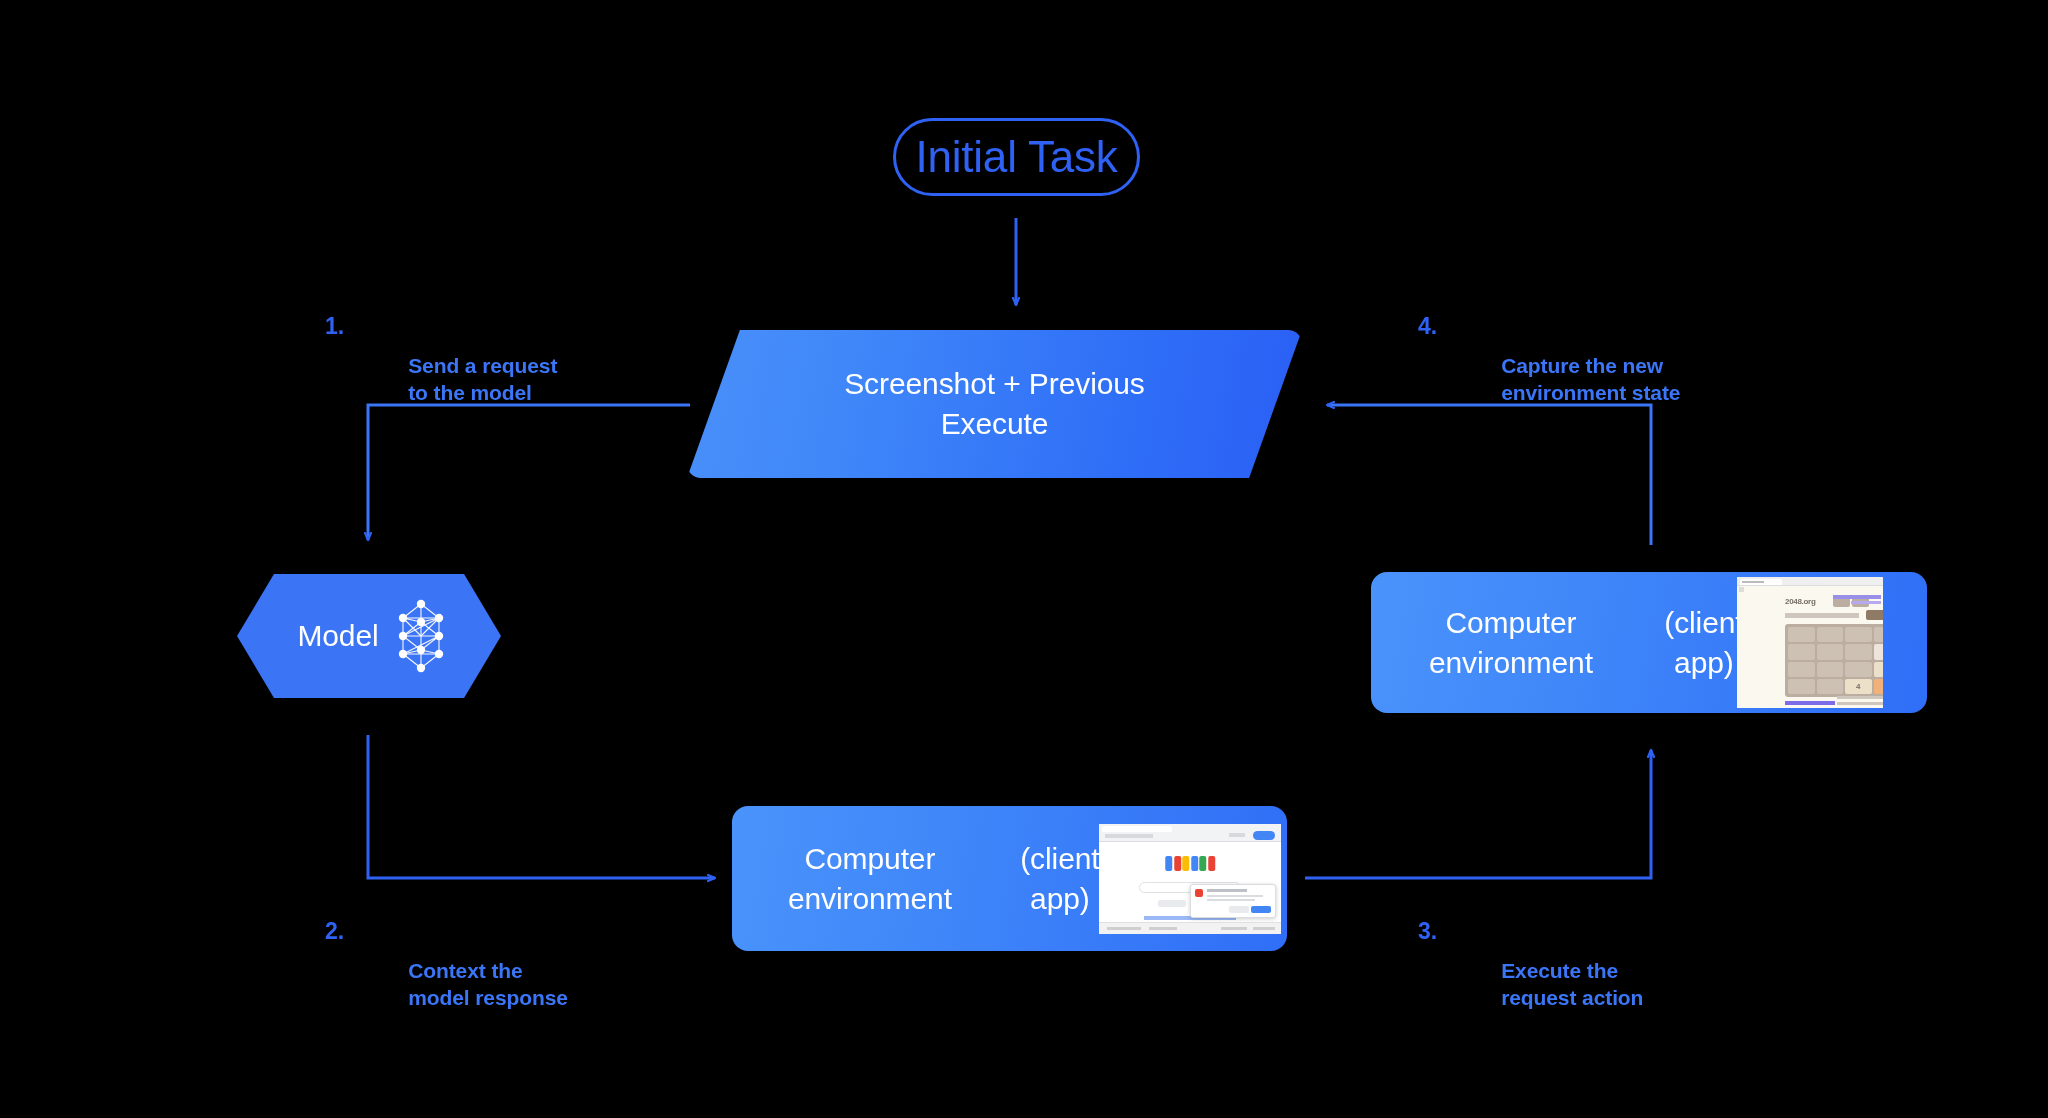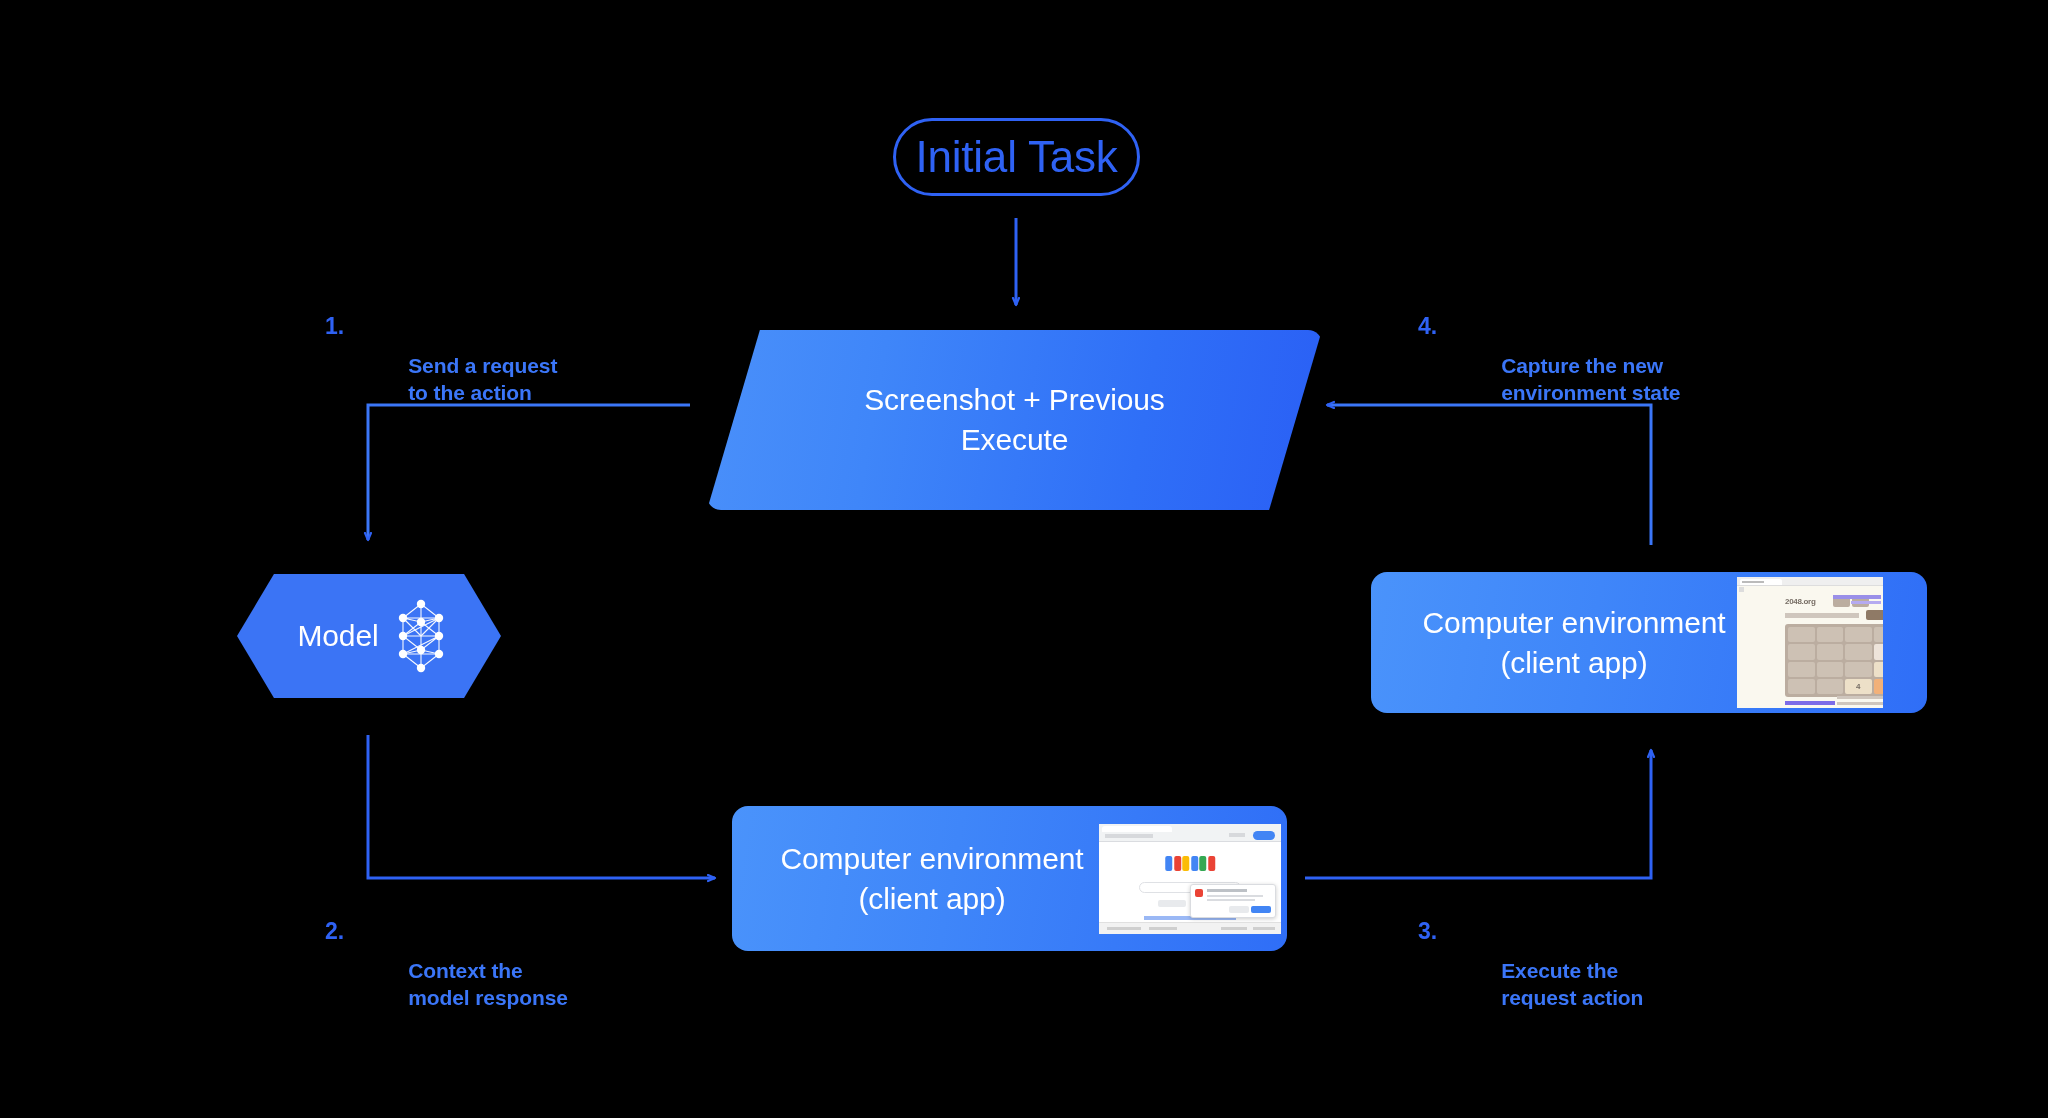--- a/index.html
+++ b/index.html
@@ -20,22 +20,22 @@
     border-radius: 39px;
     display: flex; align-items: center; justify-content: center;
     color: #2f62f4;
     font-size: 44px;
     letter-spacing: -0.2px;
   }
 
   
   .parallelogram-wrap {
     position: absolute;
-    left: 707px; top: 330px;
-    width: 615px; height: 180px;
+    left: 687px; top: 330px;
+    width: 615px; height: 148px;
   }
   .parallelogram-shape {
     position: absolute; inset: 0;
     background: linear-gradient(100deg, #4a90fa 0%, #3f86f9 28%, #2f6ff7 70%, #2a5ff5 100%);
     clip-path: polygon(8.6% 0%, 100% 0%, 91.4% 100%, 0% 100%);
     border-radius: 14px;
   }
   .parallelogram-label {
     position: absolute; inset: 0;
     display: flex; flex-direction: column;
@@ -66,21 +66,21 @@
   
   .envbox {
     position: absolute;
     border-radius: 16px;
     overflow: hidden;
   }
   .envbox .bg { position: absolute; inset: 0;
     background: linear-gradient(100deg, #4a93fb 0%, #3f86f9 40%, #2f6ef7 100%); }
   .envbox .txt {
     position: absolute; left: 0; top: 0; height: 100%;
-    display: flex; flex-direction: column; align-items: center; justify-content: center;
+    display: flex; align-items: center; justify-content: center;
     color: #ffffff; font-size: 30px; line-height: 1.33; text-align: center;
     letter-spacing: -0.1px;
   }
   .thumb { position: absolute; background: #ffffff; overflow: hidden; }
 
   #env-right { left: 1371px; top: 572px; width: 556px; height: 141px; }
   #env-right .txt { width: 386px; left: 10px; }
   #env-right .thumb { left: 1737px - 1371px; }
 
   #env-bottom { left: 732px; top: 806px; width: 555px; height: 145px; }
@@ -320,21 +320,21 @@
         <i style="right:34px; width:26px;"></i>
         <i style="right:6px; width:22px;"></i>
       </div>
     </div>
   </div>
 
   <div class="step" style="left:325px; top:313px;">
     <span class="step-num" style="margin-right:64px;">1.</span>
     <span class="step-text">
       <span>Send a request</span><br>
-      <span>to the action</span>
+      <span>to the model</span>
     </span>
   </div>
 
   <div class="step" style="left:325px; top:918px;">
     <span class="step-num" style="margin-right:64px;">2.</span>
     <span class="step-text">
       <span>Context the</span><br>
       <span>model response</span>
     </span>
   </div>

